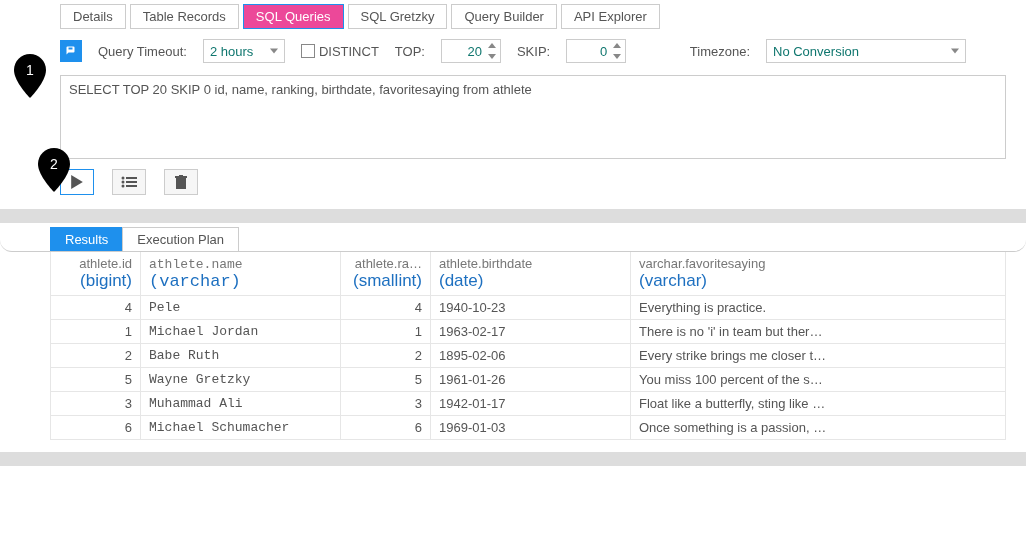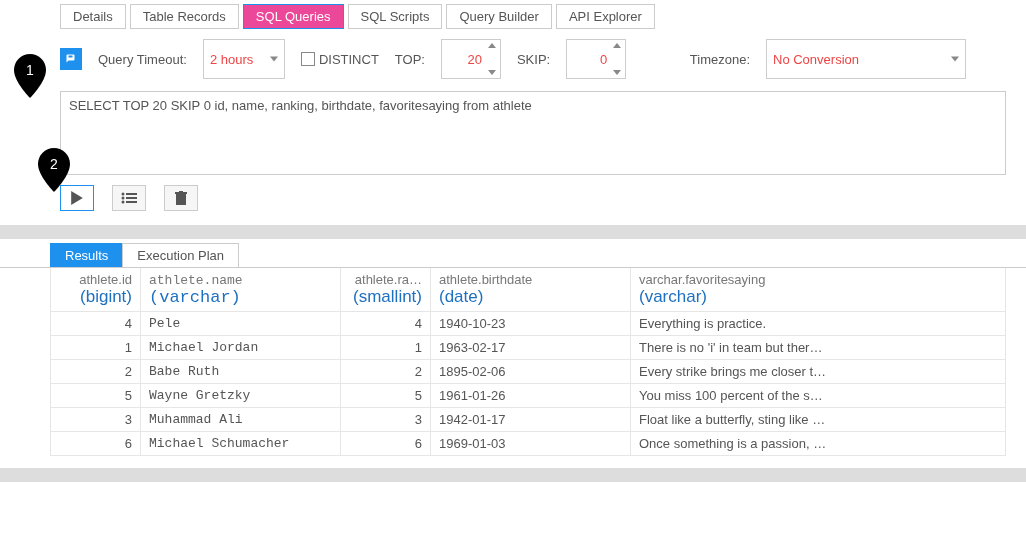--- a/index.html
+++ b/index.html
@@ -37,24 +37,24 @@
   .save-box {
     width: 22px; height: 22px;
     background: #1e90ed;
     color: #fff;
     display: flex; align-items: center; justify-content: center;
     font-size: 13px;
   }
   .label { color:#555; }
   .select, .numbox {
     border: 1px solid #ccc;
-    height: 40px;
+    height: 24px;
     padding: 2px 6px;
     background: #fff;
-    color: #ef4444;
+    color: #0f766e;
     display: flex;
     align-items: center;
   }
   .select { width: 82px; position: relative; }
   .select.wide { width: 200px; text-align: right; }
   .select::after {
     content: "";
     position: absolute;
     right: 6px; top: 50%;
     transform: translateY(-50%);
@@ -106,20 +106,21 @@
     cursor: pointer;
     color: #555;
   }
   .btn.primary { border-color: #1e90ed; background:#fff; }
   .run-svg { fill:#555; }
   .divider { height: 14px; background: #ddd; }
   .result-tabs {
     display: flex;
     padding: 4px 0 0 50px;
     border-bottom: 1px solid #ccc;
+    border-radius: 12px;
   }
   .rtab {
     padding: 4px 14px;
     border: 1px solid #ccc;
     border-bottom: none;
     margin-right: -1px;
     cursor: pointer;
     color: #555;
   }
   .rtab.active {
@@ -164,21 +165,21 @@
     font-size: 14px;
   }
 </style>
 </head>
 <body>
 
 <div class="tabs">
   <div class="tab">Details</div>
   <div class="tab">Table Records</div>
   <div class="tab active">SQL Queries</div>
-  <div class="tab">SQL Scripts</div>
+  <div class="tab">SQL Gretzky</div>
   <div class="tab">Query Builder</div>
   <div class="tab">API Explorer</div>
 </div>
 
 <div class="query-bar">
   <div class="save-box">
     <svg width="12" height="12" viewBox="0 0 24 24">
         <path fill="#fff" d="M17 3H5a2 2 0 0 0-2 2v14l4-4h10a2 2 0 0 0 2-2V5a2 2 0 0 0-2-2zM7 9V5h8v4H7z"></path>
       </svg>
   </div>

